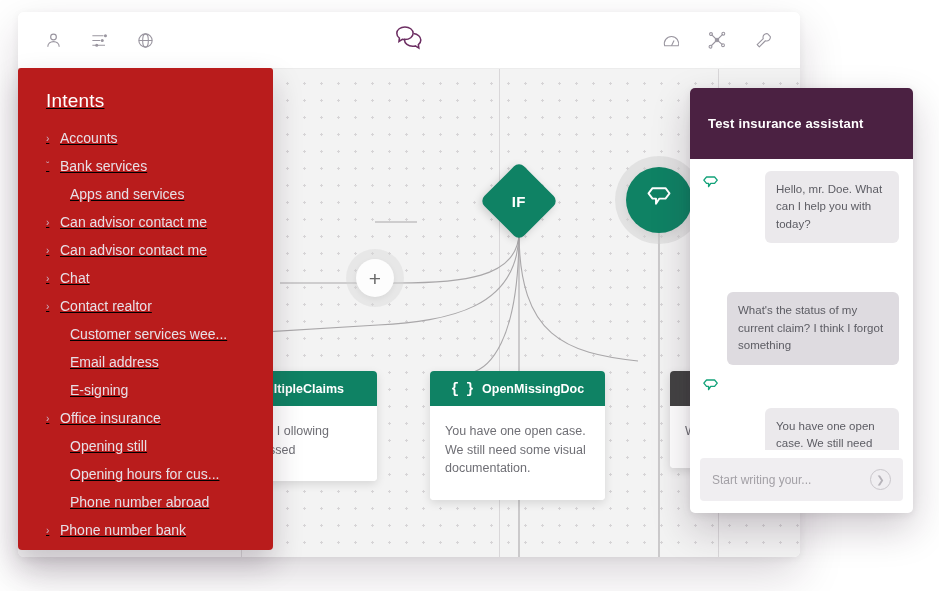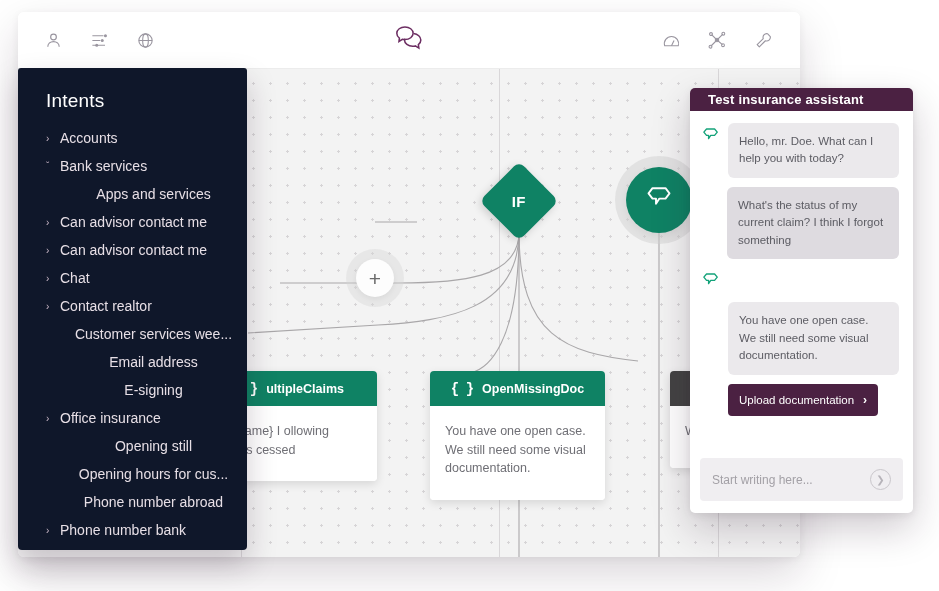--- a/index.html
+++ b/index.html
@@ -96,57 +96,57 @@
     font-size:12.5px;line-height:1.48;color:#6f6f75;min-height:62px;box-sizing:border-box;
   }
   .braces{font-family:"Liberation Mono", monospace;font-weight:bold;font-size:14px;letter-spacing:-1px;}
 
   .card-1{left:184px;top:302px;}
   .card-2{left:412px;top:302px;}
   .card-3{left:652px;top:302px;}
 
   
   .sidebar{
-    position:absolute;left:18px;top:68px;width:229px;height:482px;
-    background:#0f172a;border-radius:3px 3px 4px 4px;
+    position:absolute;left:18px;top:68px;width:255px;height:482px;
+    background:#b91c1c;border-radius:3px 3px 4px 4px;
     box-shadow:0 14px 30px rgba(40,20,40,.22);
-    overflow:hidden;z-index:6;
+    overflow:hidden;z-index:6;text-decoration:underline;
   }
   .sb-title{
     color:#fff;font-size:19px;padding:22px 0 12px 28px;font-weight:normal;letter-spacing:.2px;
   }
   .sb-list{list-style:none;margin:0;padding:0 0 8px 0;}
   .sb-item{
     display:flex;align-items:center;
     color:#e7dfe6;font-size:14px;padding:6px 10px 6px 28px;cursor:pointer;white-space:nowrap;
   }
   .sb-item .chev{width:14px;flex:0 0 14px;font-size:10px;color:#cbb8c8;display:inline-block;}
-  .sb-item.child{padding-left:52px;justify-content:center;}
+  .sb-item.child{padding-left:52px;}
 
   
   .chat{
     position:absolute;left:690px;top:88px;width:223px;height:425px;
     background:#fff;border-radius:5px;
     box-shadow:0 16px 38px rgba(40,20,40,.22), 0 2px 8px rgba(0,0,0,.08);
     overflow:hidden;z-index:9;display:flex;flex-direction:column;
   }
   .chat-head{
     background:#4b2142;color:#fff;font-size:13px;font-weight:bold;
-    padding:4px 18px;letter-spacing:.2px;flex:0 0 auto;
+    padding:28px 18px;letter-spacing:.2px;flex:0 0 auto;
   }
   .chat-body{flex:1 1 auto;padding:12px 14px 6px 12px;overflow:hidden;}
   .msg-row{display:flex;align-items:flex-start;margin-bottom:9px;}
   .msg-row.out{justify-content:flex-end;}
   .bot-mark{flex:0 0 20px;margin-right:6px;padding-top:4px;}
   .bubble{
     border-radius:6px;padding:10px 11px;font-size:11.5px;line-height:1.52;
     color:#5c5c63;max-width:150px;
   }
-  .bubble.bot{background:#ebe9ec;}
-  .bubble.user{background:#dedbe0;color:#5c5c63;}
+  .bubble.bot{background:#ebe9ec;margin-left:37px;}
+  .bubble.user{background:#dedbe0;color:#5c5c63;margin-top:40px;}
   .cta{
     margin-left:26px;background:#4b2142;color:#fff;border-radius:4px;
     padding:9px 11px;font-size:11.5px;display:flex;align-items:center;
     justify-content:space-between;gap:8px;cursor:pointer;width:150px;box-sizing:border-box;
   }
   .cta .arw{font-size:12px;font-weight:bold;}
   .chat-foot{
     flex:0 0 auto;margin:8px 10px 12px 10px;background:#f0eef1;border-radius:4px;
     display:flex;align-items:center;justify-content:space-between;
     padding:11px 12px;color:#a3a0a6;font-size:12px;cursor:text;
@@ -366,18 +366,18 @@
         <div class="msg-row">
           <span class="bot-mark"></span>
           <div class="bubble bot">You have one open case. We still need some visual documentation.</div>
         </div>
         <div class="cta">
           <span>Upload documentation</span>
           <span class="arw">›</span>
         </div>
       </div>
     <div class="chat-foot">
-      <span>Start writing here...</span>
+      <span>Start writing your...</span>
       <span class="send-circle">❯</span>
     </div>
   </div>
 
 </div>
 
 </body></html>

